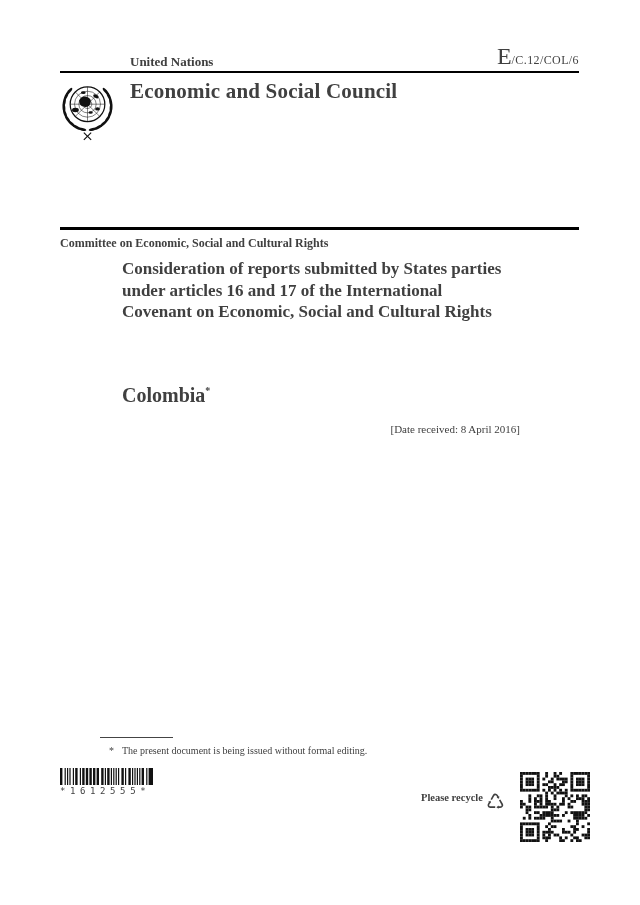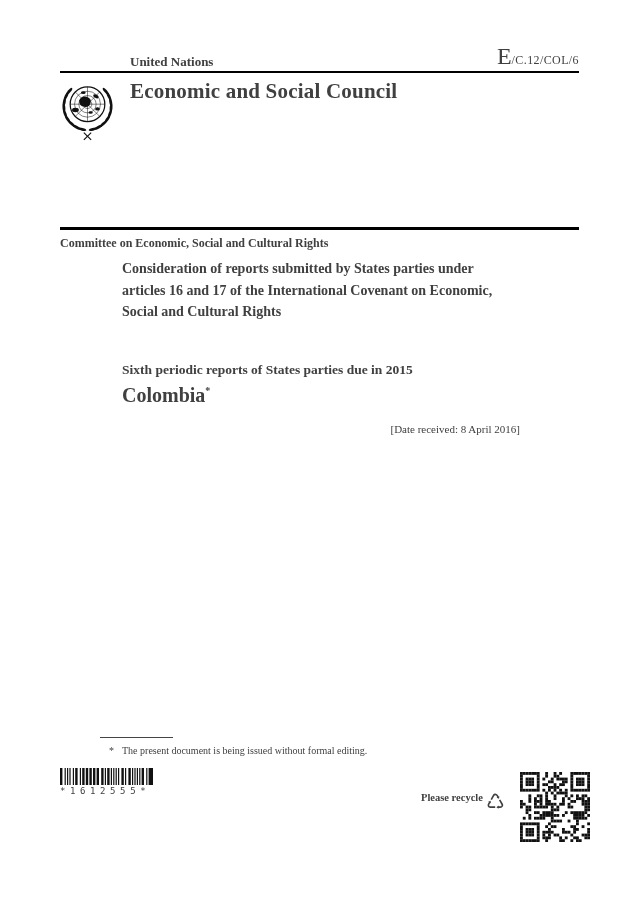--- a/index.html
+++ b/index.html
@@ -31,21 +31,21 @@
   .council-title { left:130px; top:79px; font-size:21px; font-weight:bold; letter-spacing:0.2px;text-align:right; }
 
   .meta { left:427px; top:90px; font-size:11px; line-height:13.5px; }
 
   
   .thick-rule { left:60px; top:227px; width:519px; height:2.5px; background:#000; }
   .committee { left:60px; top:236px; font-size:12px; font-weight:bold; }
 
   .doc-title {
     left:122px; top:258px; width:392px;
-    font-size:14px; font-weight:bold; line-height:21.5px;
+    font-size:17px; font-weight:bold; line-height:21.5px;
   }
   .doc-subtitle { left:122px; top:362px; font-size:13.5px; font-weight:bold; }
   .country { left:122px; top:384px; font-size:20px; font-weight:bold; }
   .country sup { font-size:10px; font-weight:bold; vertical-align:super; line-height:0; }
   .date-received { left:222px; top:423px; width:298px; text-align:right; font-size:11px; }
 
   
   .footnote-rule { left:100px; top:737px; width:73px; height:1.3px; background:#444; }
   .footnote { left:109px; top:745px; font-size:10px; }
   .footnote .fn-marker { display:inline-block; width:13px; }
@@ -131,21 +131,20 @@
 
   <h1 class="abs council-title">Economic and Social Council</h1>
 
 
   <div class="abs thick-rule"></div>
 
   <div class="abs committee">Committee on Economic, Social and Cultural Rights</div>
 
   <h2 class="abs doc-title">Consideration of reports submitted by States parties under articles 16 and 17 of the International Covenant on Economic, Social and Cultural Rights</h2>
 
-  <h3 class="abs doc-subtitle">Sixth periodic reports of States parties due in 2015</h3>
 
   <div class="abs country">
     <span>Colombia</span><sup>*</sup>
   </div>
 
   <div class="abs date-received">[Date received: 8 April 2016]</div>
 
   <div class="abs footnote-rule"></div>
 
   <div class="abs footnote">

